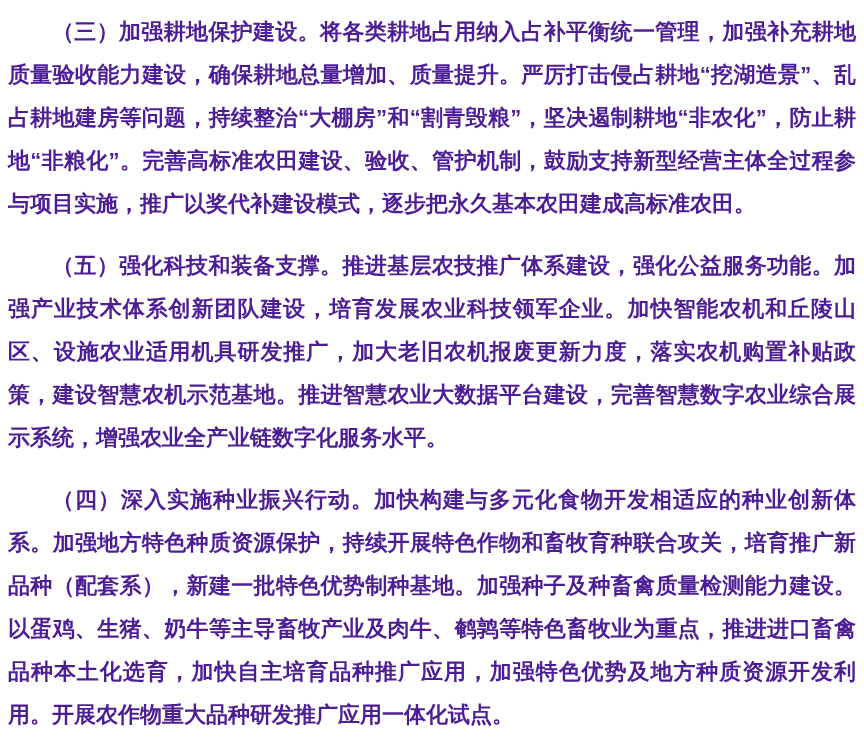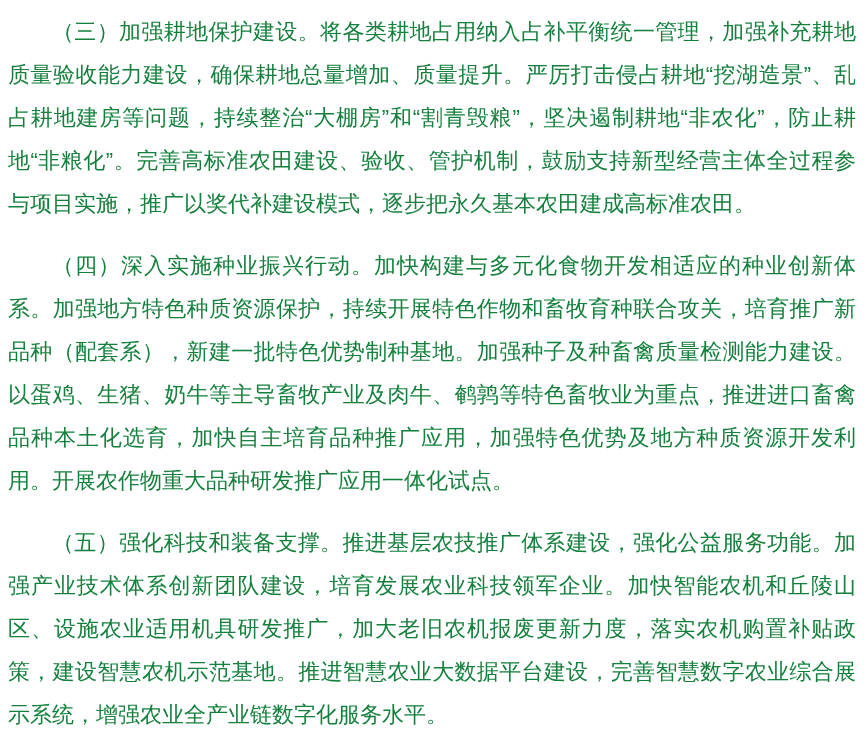--- a/index.html
+++ b/index.html
@@ -17,30 +17,30 @@
     box-sizing: border-box;
     width: 864px;
     height: 742px;
     padding: 10px 8px 0 8px;
     background: #ffffff;
   }
   .doc-para {
     margin: 0 0 19px 0;
     font-size: 22px;
     line-height: 43px;
-    color: #15803d;
+    color: #4c1d95;
     text-align: justify;
     text-indent: 2em;
     word-break: break-all;
-    font-weight: 400;
+    font-weight: 700;
   }
   .doc-para:last-child {
     margin-bottom: 0;
   }
 </style>
 </head>
 <body>
 
 <div class="page">
   <p class="doc-para">（三）加强耕地保护建设。将各类耕地占用纳入占补平衡统一管理，加强补充耕地质量验收能力建设，确保耕地总量增加、质量提升。严厉打击侵占耕地“挖湖造景”、乱占耕地建房等问题，持续整治“大棚房”和“割青毁粮”，坚决遏制耕地“非农化”，防止耕地“非粮化”。完善高标准农田建设、验收、管护机制，鼓励支持新型经营主体全过程参与项目实施，推广以奖代补建设模式，逐步把永久基本农田建成高标准农田。</p>
+  <p class="doc-para">（五）强化科技和装备支撑。推进基层农技推广体系建设，强化公益服务功能。加强产业技术体系创新团队建设，培育发展农业科技领军企业。加快智能农机和丘陵山区、设施农业适用机具研发推广，加大老旧农机报废更新力度，落实农机购置补贴政策，建设智慧农机示范基地。推进智慧农业大数据平台建设，完善智慧数字农业综合展示系统，增强农业全产业链数字化服务水平。</p>
   <p class="doc-para">（四）深入实施种业振兴行动。加快构建与多元化食物开发相适应的种业创新体系。加强地方特色种质资源保护，持续开展特色作物和畜牧育种联合攻关，培育推广新品种（配套系），新建一批特色优势制种基地。加强种子及种畜禽质量检测能力建设。以蛋鸡、生猪、奶牛等主导畜牧产业及肉牛、鹌鹑等特色畜牧业为重点，推进进口畜禽品种本土化选育，加快自主培育品种推广应用，加强特色优势及地方种质资源开发利用。开展农作物重大品种研发推广应用一体化试点。</p>
-  <p class="doc-para">（五）强化科技和装备支撑。推进基层农技推广体系建设，强化公益服务功能。加强产业技术体系创新团队建设，培育发展农业科技领军企业。加快智能农机和丘陵山区、设施农业适用机具研发推广，加大老旧农机报废更新力度，落实农机购置补贴政策，建设智慧农机示范基地。推进智慧农业大数据平台建设，完善智慧数字农业综合展示系统，增强农业全产业链数字化服务水平。</p>
 </div>
 
 </body></html>

